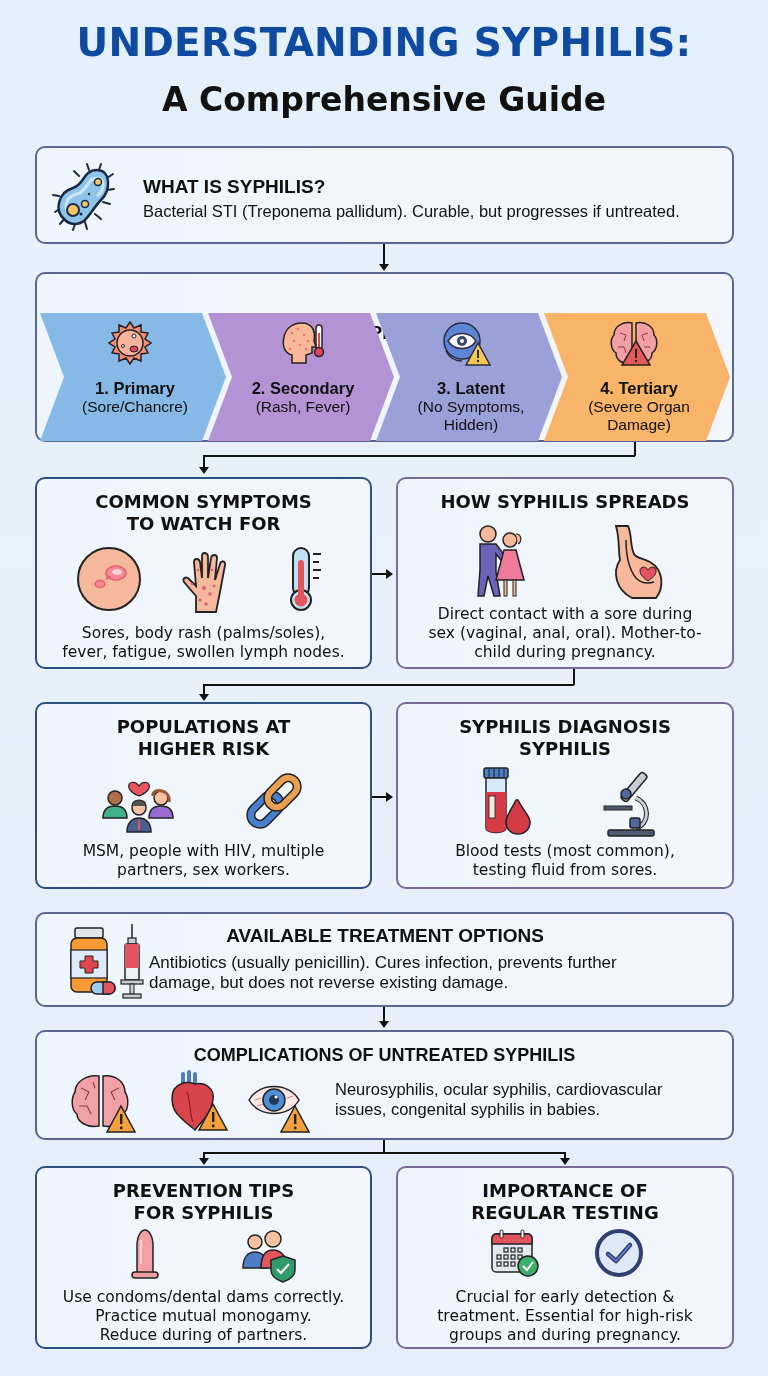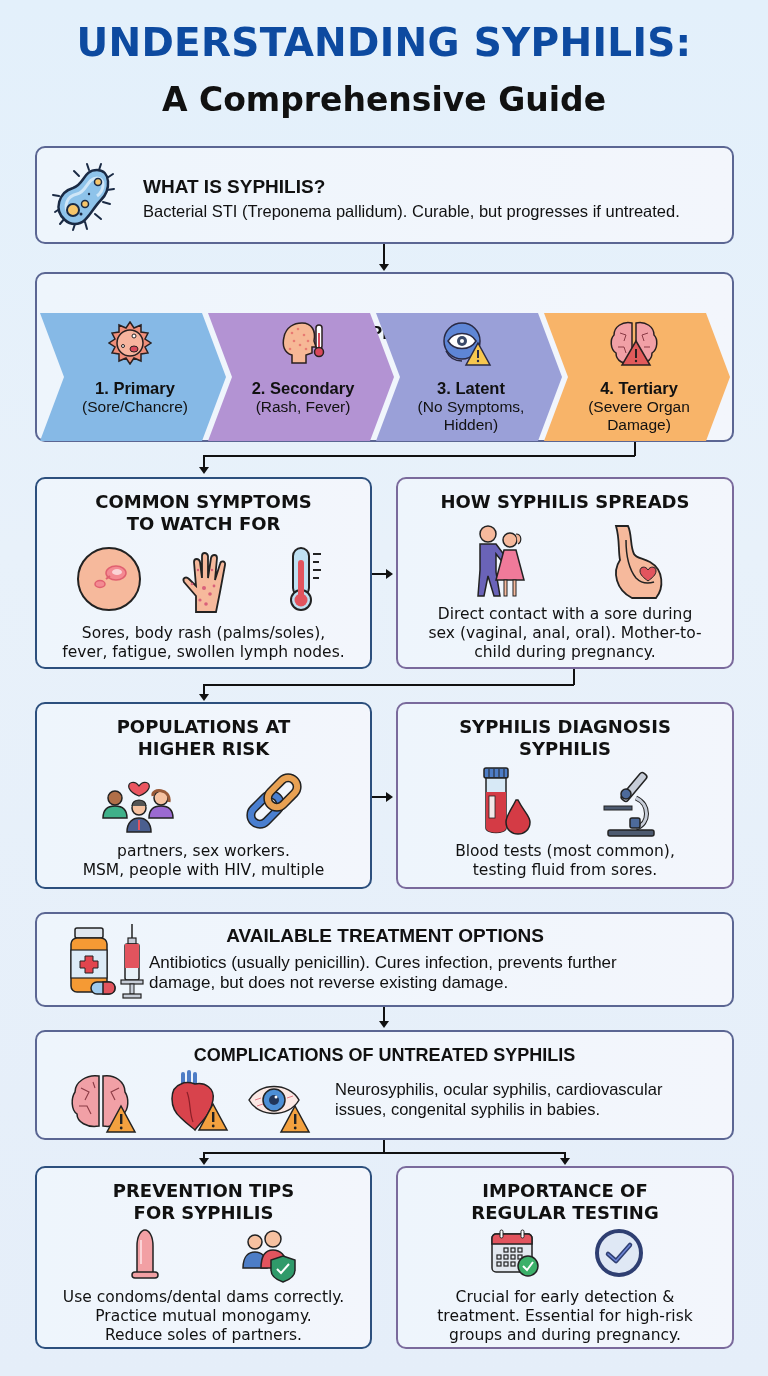--- a/index.html
+++ b/index.html
@@ -276,22 +276,22 @@
   </svg>
   <svg class="icon" style="left:204px;top:64px;" width="66" height="66" viewBox="0 0 66 66">
     <g transform="rotate(-45 33 33)">
       <rect x="4" y="24" width="34" height="18" rx="9" fill="none" stroke="#222" stroke-width="9"></rect>
       <rect x="4" y="24" width="34" height="18" rx="9" fill="none" stroke="#4a7fd0" stroke-width="6"></rect>
       <rect x="28" y="24" width="34" height="18" rx="9" fill="none" stroke="#222" stroke-width="9"></rect>
       <rect x="28" y="24" width="34" height="18" rx="9" fill="none" stroke="#e8a153" stroke-width="6"></rect>
     </g>
   </svg>
   <div class="card-body" style="position:absolute;left:0;top:138px;width:100%;">
+    <div>MSM, people with HIV, multiple</div>
     <div>partners, sex workers.</div>
-    <div>MSM, people with HIV, multiple</div>
   </div>
 </div>
 
 <div class="line" style="left:372px;top:796px;width:16px;height:1.5px;"></div>
 <div class="arrow-right" style="left:386px;top:792px;"></div>
 
 <div class="card purple" style="left:396px;top:702px;width:338px;height:187px;">
   <div class="card-title" style="position:absolute;left:0;top:12px;width:100%;">
     <div>SYPHILIS DIAGNOSIS</div>
     <div>SYPHILIS</div>
@@ -416,21 +416,21 @@
     <circle cx="14" cy="14" r="7" fill="#f6c1a0" stroke="#222" stroke-width="1.5"></circle>
     <path d="M2 40 C2 28 8 24 14 24 C20 24 26 28 26 40Z" fill="#4d7dc6" stroke="#222" stroke-width="1.5"></path>
     <circle cx="32" cy="11" r="8" fill="#f6c1a0" stroke="#222" stroke-width="1.5"></circle>
     <path d="M20 40 C20 26 26 22 32 22 C38 22 46 26 46 40Z" fill="#e2545e" stroke="#222" stroke-width="1.5"></path>
     <path d="M42 28 L54 32 L54 42 C54 48 48 52 42 54 C36 52 30 48 30 42 L30 32Z" fill="#2f9a6a" stroke="#222" stroke-width="1.5"></path>
     <path d="M36 41 L40 45 L48 36" fill="none" stroke="#fff" stroke-width="2"></path>
   </svg>
   <div class="card-body" style="position:absolute;left:0;top:120px;width:100%;">
     <div>Use condoms/dental dams correctly.</div>
     <div>Practice mutual monogamy.</div>
-    <div>Reduce soles of partners.</div>
+    <div>Reduce during of partners.</div>
   </div>
 </div>
 
 <div class="card purple" style="left:396px;top:1166px;width:338px;height:183px;">
   <div class="card-title" style="position:absolute;left:0;top:12px;width:100%;">
     <div>IMPORTANCE OF</div>
     <div>REGULAR TESTING</div>
   </div>
   <svg class="icon" style="left:92px;top:60px;" width="50" height="50" viewBox="0 0 50 50">
     <rect x="2" y="6" width="40" height="38" rx="4" fill="#e3e8ef" stroke="#222" stroke-width="1.5"></rect>

